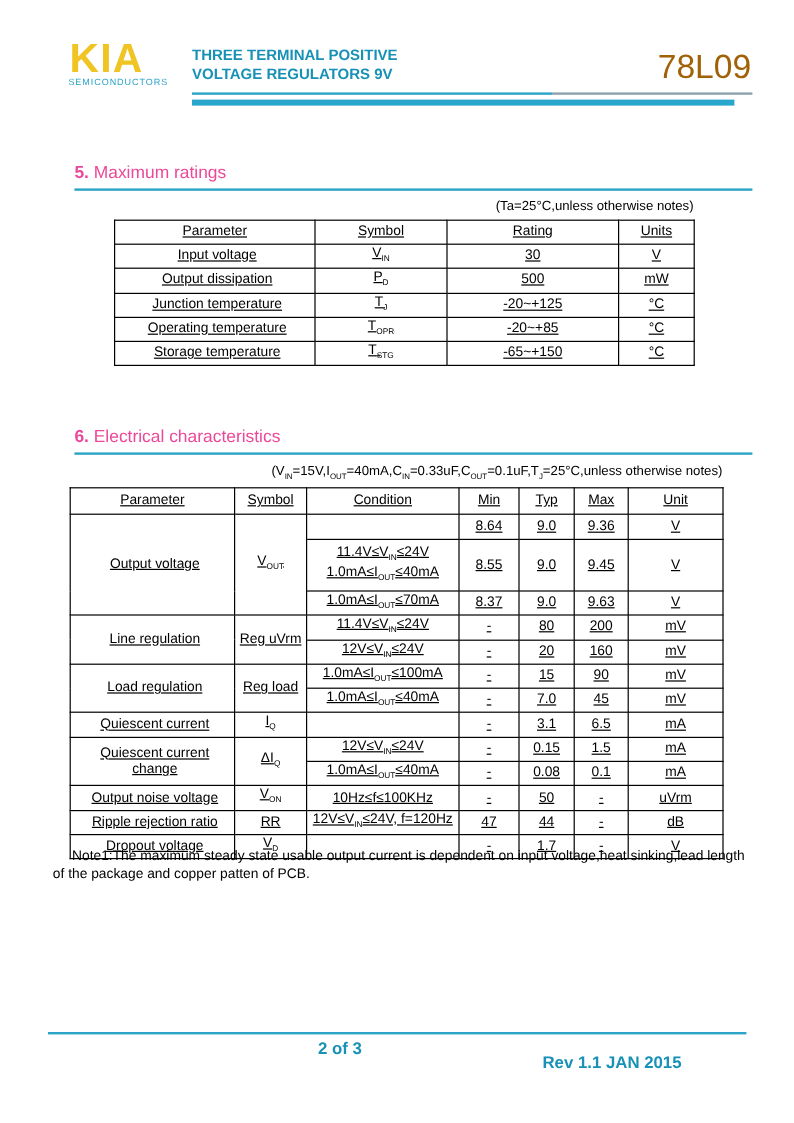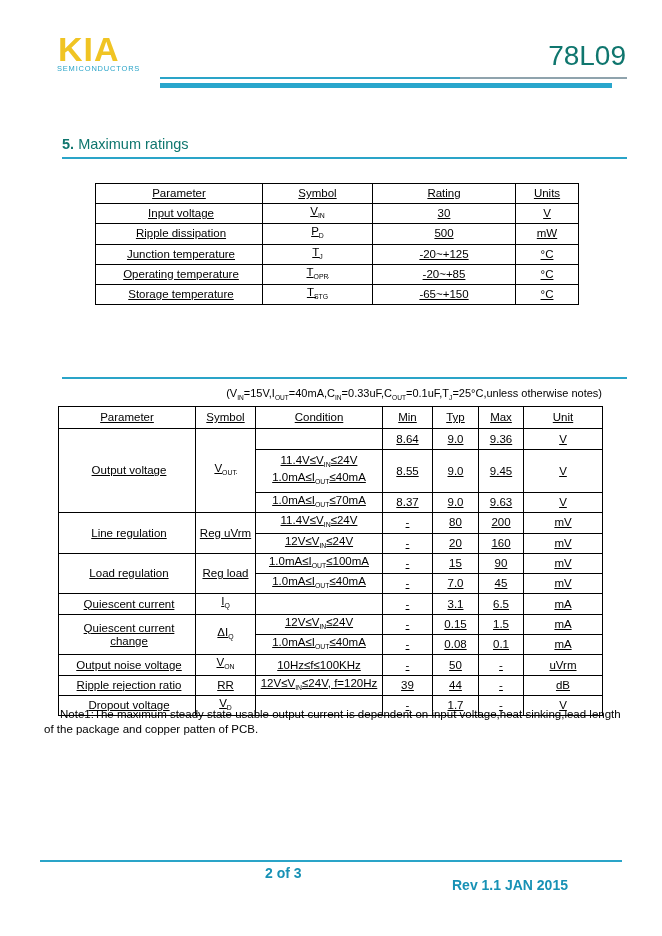--- a/index.html
+++ b/index.html
@@ -8,26 +8,26 @@
     background:#ffffff; overflow:hidden;
     font-family:"Liberation Sans", sans-serif; color:#000;
   }
   
   .logo-text { position:absolute; left:58px; top:30px; font-size:34px; font-weight:bold;
                color:#F0C423; letter-spacing:1px; }
   .logo-sub  { position:absolute; left:57px; top:64px; font-size:7.5px; font-weight:normal;
                color:#2AA4C8; letter-spacing:0.8px; }
   .hdr-title { position:absolute; left:160px; top:38px; font-size:12.5px; font-weight:bold;
                color:#1791B5; line-height:16px; }
-  .part-no   { position:absolute; right:36px; top:40px; font-size:28px; color:#0f766e; }
+  .part-no   { position:absolute; right:36px; top:40px; font-size:28px; color:#a16207; }
   .rule-thin-cyan { position:absolute; left:160px; top:77px; width:300px; height:2px; background:#2AA4C8; }
   .rule-thin-gray { position:absolute; left:460px; top:77px; width:167px; height:2px; background:#8fa3ad; }
   .rule-thick     { position:absolute; left:160px; top:83px; width:452px; height:5px; background:#29A6CC; }
   
-  .sec-head { position:absolute; left:62px; color:#0f766e; font-size:14.5px; }
+  .sec-head { position:absolute; left:62px; color:#ec4899; font-size:14.5px; }
   .sec-head .num { font-weight:bold; }
   .sec-rule { position:absolute; left:62px; width:565px; height:2px; background:#2AA4C8; }
   
   .cond-note { position:absolute; font-size:11px; text-align:right; color:#000; }
   .tblwrap { position:absolute;text-decoration:underline; }
   table.tbl { border-collapse:collapse; table-layout:fixed; }
   .tbl th, .tbl td { border:1px solid #000; text-align:center; font-weight:normal;
                      font-size:11.5px; padding:1px 3px; line-height:13px; overflow:hidden; }
   .tbl .pl { text-align:center; padding-left:7px; }
   sub { font-size:0.6em; }
@@ -40,31 +40,36 @@
   #footer-page { left:265px; }
   #footer-rev  { left:452px;margin-top:12px; }
 </style>
 </head>
 <body>
 
 <div class="page">
 
   <div class="logo-text">KIA</div>
   <div class="logo-sub">SEMICONDUCTORS</div>
+  <div class="hdr-title">
+    <div>THREE TERMINAL POSITIVE</div>
+    <div>VOLTAGE REGULATORS 9V</div>
+  </div>
   <div class="part-no">78L09</div>
   <div class="rule-thin-cyan"></div>
   <div class="rule-thin-gray"></div>
   <div class="rule-thick"></div>
 
   <div class="sec-head" style="top:136px;">
     <span class="num">5.</span>
     <span>Maximum ratings</span>
   </div>
   <div class="sec-rule" style="top:157px;"></div>
 
+  <div class="cond-note" style="left:95px; top:166px; width:483px;">(Ta=25°C,unless otherwise notes)</div>
 
   <div class="tblwrap" style="left:95px; top:183px;">
     <table class="tbl">
       <colgroup>
           <col style="width:167px">
           <col style="width:110px">
           <col style="width:143px">
           <col style="width:63px">
         </colgroup>
       <tbody>
@@ -74,21 +79,21 @@
         <th>Rating</th>
         <th>Units</th>
       </tr>
       <tr class="h20">
         <td class="pl">Input voltage</td>
         <td>V<sub>IN</sub></td>
         <td>30</td>
         <td>V</td>
       </tr>
       <tr class="h20">
-        <td class="pl">Ripple dissipation</td>
+        <td class="pl">Output dissipation</td>
         <td>P<sub>D</sub></td>
         <td>500</td>
         <td>mW</td>
       </tr>
       <tr class="h20">
         <td class="pl">Junction temperature</td>
         <td>T<sub>J</sub></td>
         <td>-20~+125</td>
         <td>°C</td>
       </tr>
@@ -101,20 +106,24 @@
       <tr class="h20">
         <td class="pl">Storage temperature</td>
         <td>T<sub>STG</sub></td>
         <td>-65~+150</td>
         <td>°C</td>
       </tr>
     </tbody>
       </table>
   </div>
 
+  <div class="sec-head" style="top:356px;">
+    <span class="num">6.</span>
+    <span>Electrical characteristics</span>
+  </div>
   <div class="sec-rule" style="top:377px;"></div>
 
   <div class="cond-note" style="left:58px; top:387px; width:544px;">(V<sub>IN</sub>=15V,I<sub>OUT</sub>=40mA,C<sub>IN</sub>=0.33uF,C<sub>OUT</sub>=0.1uF,T<sub>J</sub>=25°C,unless otherwise notes)</div>
 
   <div class="tblwrap" style="left:58px; top:406px;">
     <table class="tbl">
       <colgroup>
           <col style="width:137px">
           <col style="width:60px">
           <col style="width:127px">
@@ -226,21 +235,21 @@
         <td>-</td>
         <td>50</td>
         <td>-</td>
         <td>uVrm</td>
       </tr>
 
       <tr class="h19">
         <td class="pl">Ripple rejection ratio</td>
         <td>RR</td>
         <td>12V≤V<sub>IN</sub>≤24V, f=120Hz</td>
-        <td>39</td>
+        <td>47</td>
         <td>44</td>
         <td>-</td>
         <td>dB</td>
       </tr>
 
       <tr class="h19">
         <td class="pl">Dropout voltage</td>
         <td>V<sub>D</sub></td>
         <td></td>
         <td>-</td>

